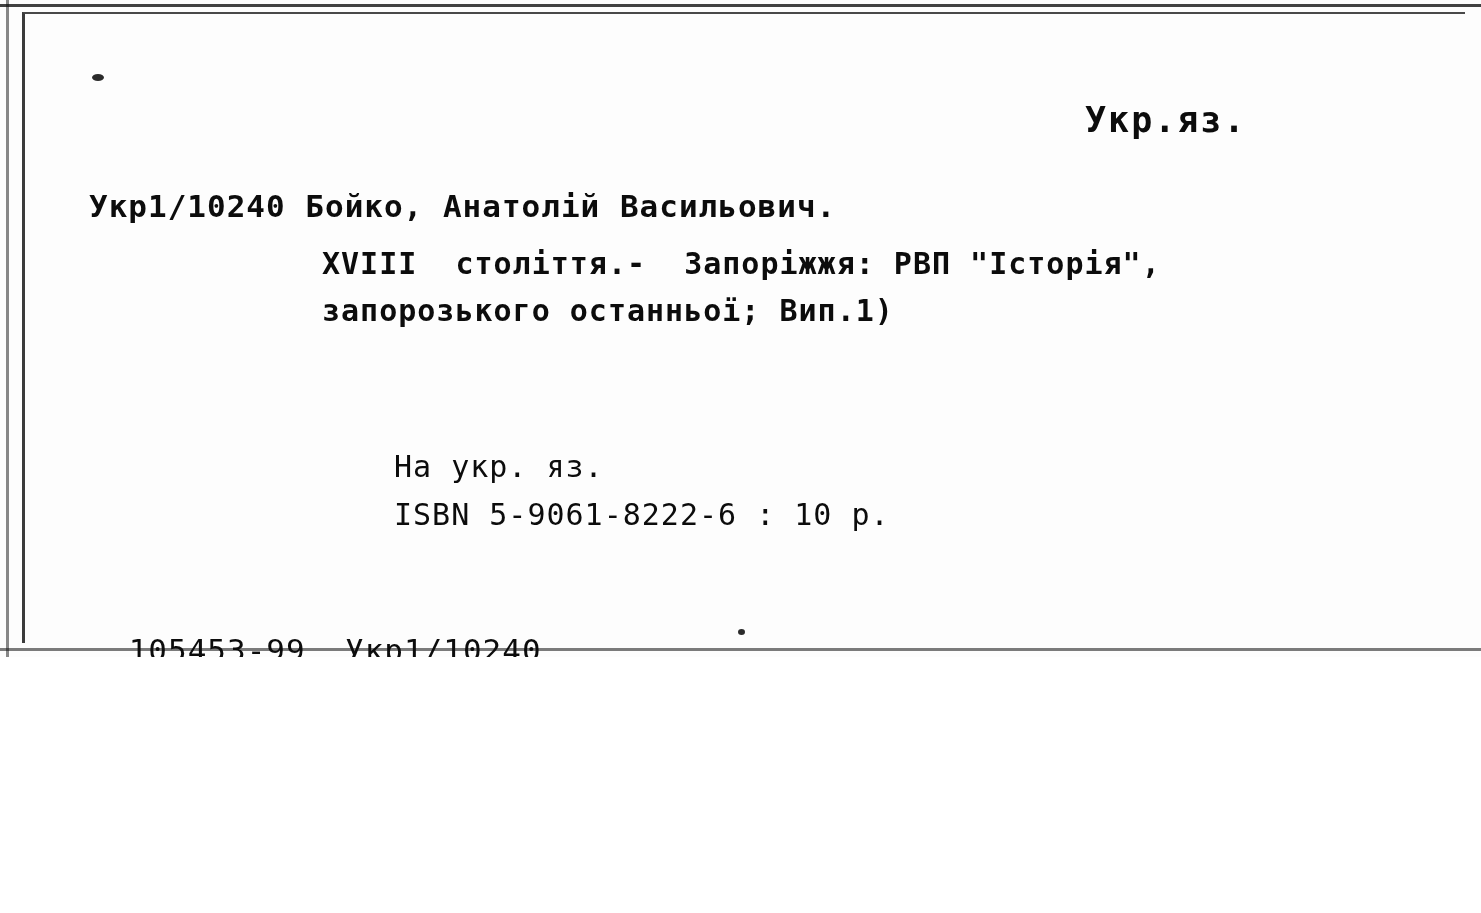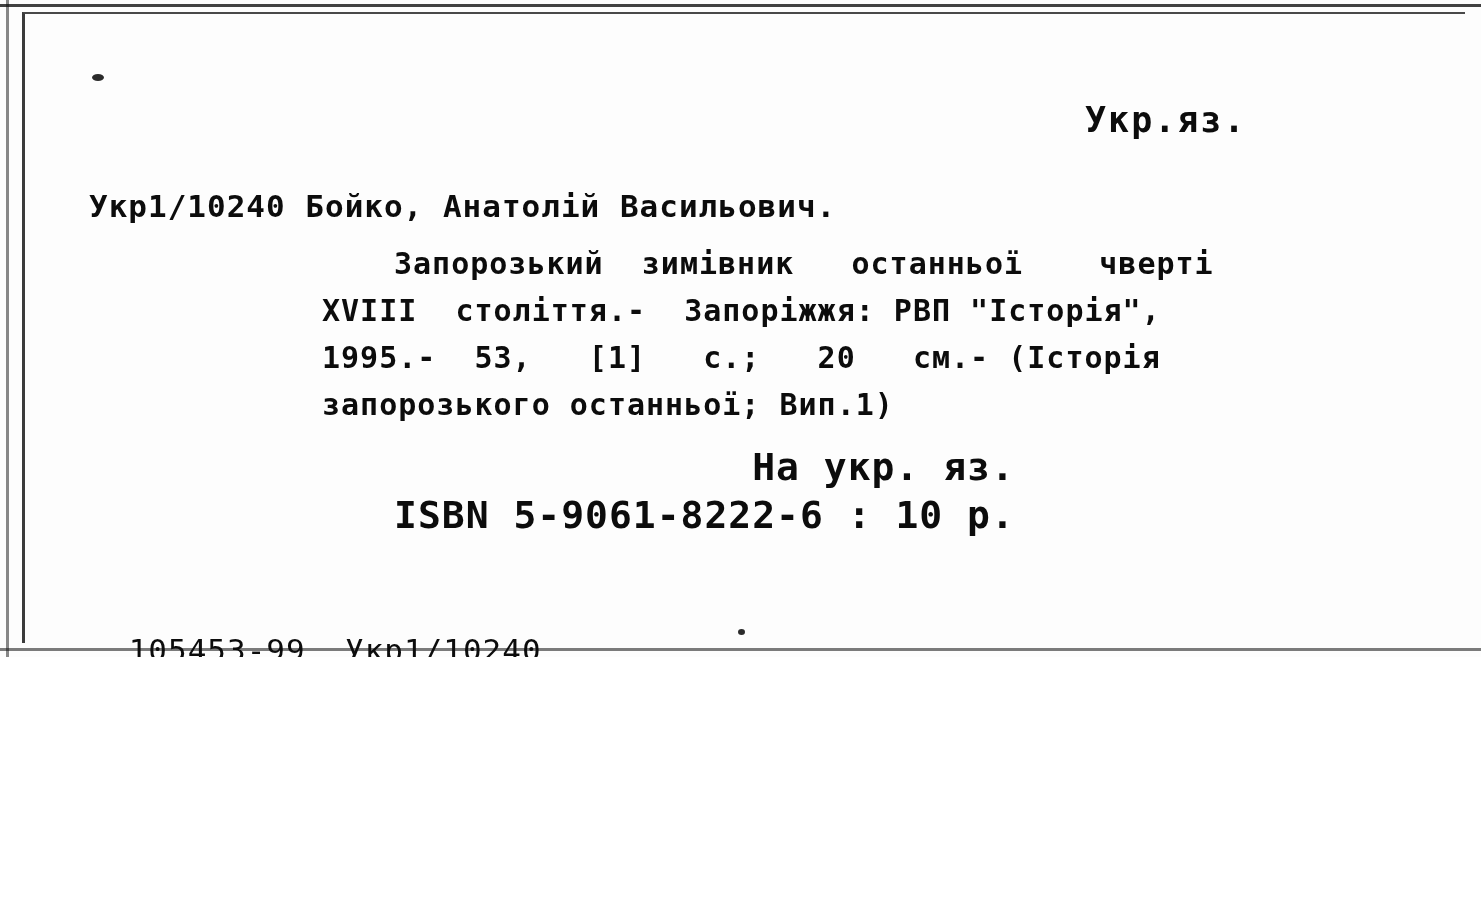--- a/index.html
+++ b/index.html
@@ -87,26 +87,25 @@
     white-space: pre-wrap;
   }
   .indent1 { padding-left: 72px; }
 
   .note-block {
     position: absolute;
     left: 394px;
     top: 443px;
   }
   .note-block .line2 {
-    font-size: 38px;
-    font-weight: bold;
+    font-size: 30px;
+    font-weight: normal;
     line-height: 48px;
     letter-spacing: 1px;
     white-space: pre;
-    text-align: right;
   }
 
   .footer-ids {
     position: absolute;
     left: 50px;
     top: 596px;
     font-size: 31px;
     font-weight: normal;
     letter-spacing: 1px;
     white-space: pre;
@@ -165,23 +164,21 @@
   <div class="speck" style="left:1186px;top:688px;width:6px;height:6px;"></div>
   <div class="speck" style="left:1057px;top:781px;width:6px;height:5px;"></div>
   <div class="speck" style="left:1268px;top:850px;width:7px;height:6px;"></div>
   <div class="speck" style="left:300px;top:870px;width:6px;height:5px;"></div>
 
   <div class="lang-header">Укр.яз.</div>
 
   <div class="call-author">Укр1/10240 Бойко, Анатолій Васильович.</div>
 
   <div class="body-block">
-    <div class="just indent1">Запорозький  зимівник   останньої    чверті</div>
     <div class="just">XVIII  століття.-  Запоріжжя: РВП "Історія",</div>
-    <div class="just">1995.-  53,   [1]   с.;   20   см.- (Історія</div>
     <div class="just">запорозького останньої; Вип.1)</div>
   </div>
 
   <div class="note-block">
     <div class="line2">На укр. яз.</div>
     <div class="line2">ISBN 5-9061-8222-6 : 10 р.</div>
   </div>
 
   <div class="footer-ids">
     <span>105453-99</span><span>  </span><span>Укр1/10240</span>

